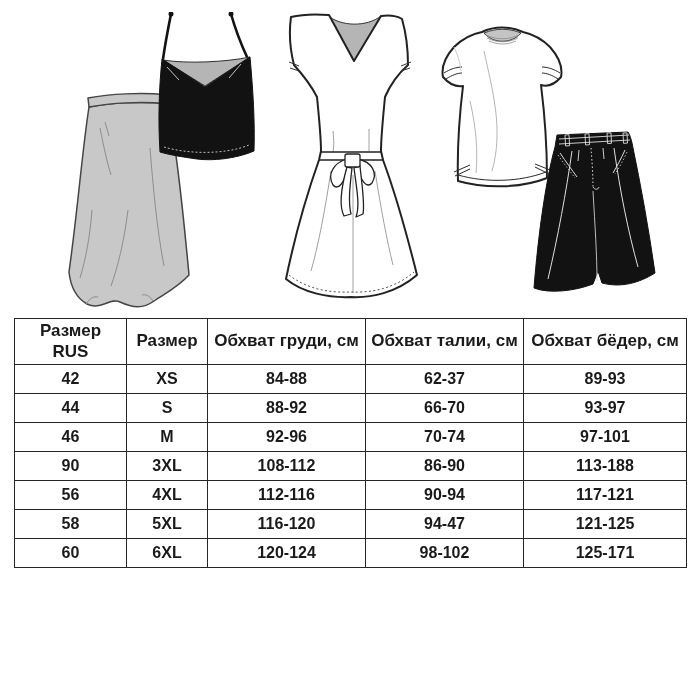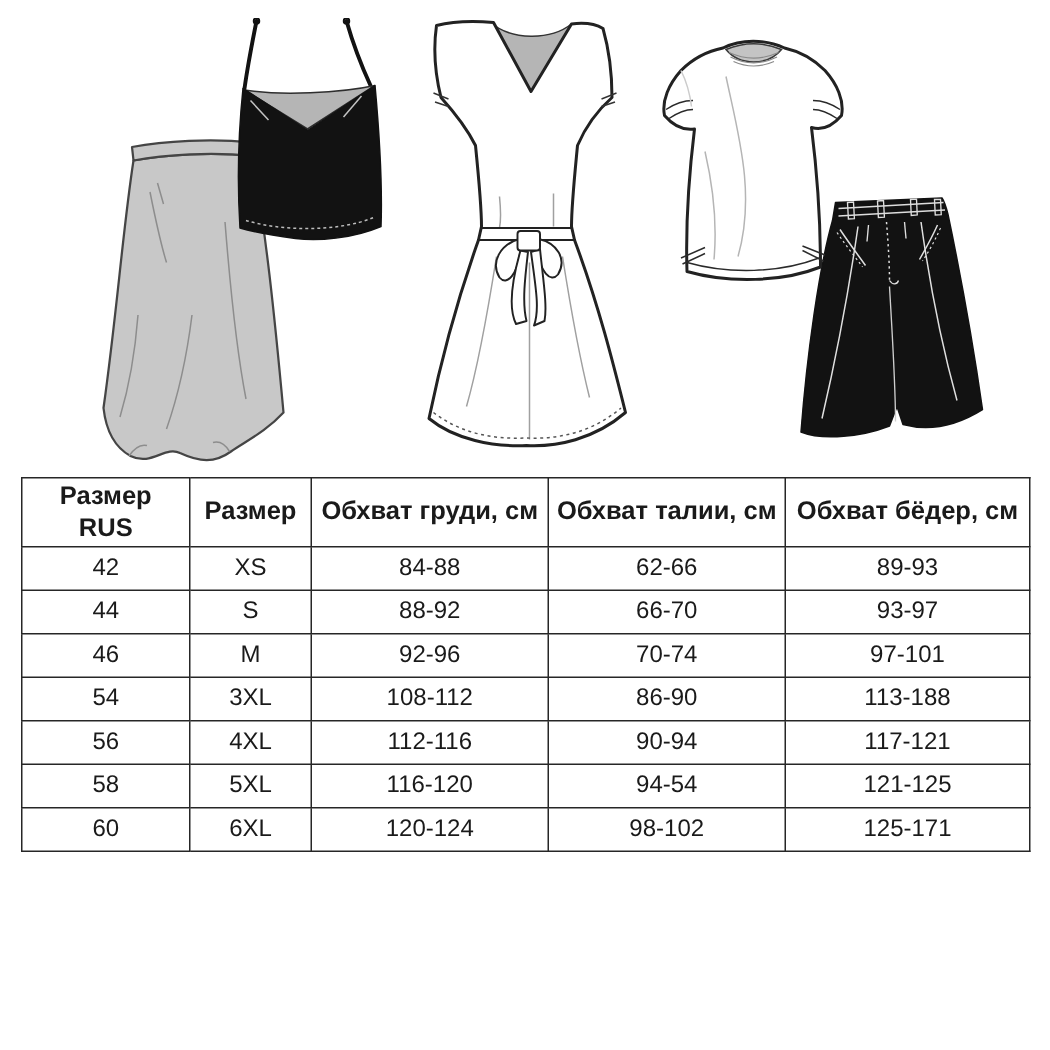--- a/index.html
+++ b/index.html
@@ -10,21 +10,21 @@
   #camisole-svg{left:157px;top:12px;}
   #dress-svg{left:281px;top:13px;}
   #shorts-svg{left:531px;top:131px;}
   #tshirt-svg{left:434px;top:25px;}
 
   table.size-table{position:absolute;left:14px;top:318px;width:672px;border-collapse:collapse;
         table-layout:fixed;color:var(--table-text,#1a1a1a);}
   table.size-table th,table.size-table td{border:1.5px solid var(--table-border,#262626);
         text-align:center;vertical-align:middle;padding:0;overflow:hidden;white-space:nowrap;}
   table.size-table th{height:45px;font-size:17px;font-weight:bold;line-height:1.2;}
-  table.size-table td{height:28px;font-size:16px;font-weight:normal;}
+  table.size-table td{height:28px;font-size:16px;font-weight:bold;}
   .c1{width:112px}.c2{width:81px}.c3{width:158px}.c4{width:158px}.c5{width:163px}
 </style>
 </head>
 <body>
 
 <div class="canvas">
 
   <svg id="skirt-svg" class="garment" width="132" height="222" viewBox="0 0 132 222">
     <path d="M25,17 C18,62 14,118 5,182 C7,200 14,209 23,214 C37,221 46,207 56,212 C69,218 79,219 90,211 C100,204 113,198 125,185 C119,120 113,62 104,14 C78,11 46,13 25,17 Z" fill="var(--skirt-fill)" stroke="var(--skirt-outline)" stroke-width="1.5" stroke-linejoin="round"></path>
     <path d="M24,8 C45,4 78,2 103,5 L104,14 C78,11 46,13 25,17 Z" fill="var(--skirt-fill)" stroke="var(--skirt-outline)" stroke-width="1.5" stroke-linejoin="round"></path>
@@ -168,56 +168,56 @@
         <th>
           <div>Обхват бёдер, см</div>
         </th>
       </tr>
     </thead>
     <tbody>
         <tr>
           <td>42</td>
           <td>XS</td>
           <td>84-88</td>
-          <td>62-66</td>
+          <td>62-37</td>
           <td>89-93</td>
         </tr>
         <tr>
           <td>44</td>
           <td>S</td>
           <td>88-92</td>
           <td>66-70</td>
           <td>93-97</td>
         </tr>
         <tr>
           <td>46</td>
           <td>M</td>
           <td>92-96</td>
           <td>70-74</td>
           <td>97-101</td>
         </tr>
         <tr>
-          <td>54</td>
+          <td>90</td>
           <td>3XL</td>
           <td>108-112</td>
           <td>86-90</td>
           <td>113-188</td>
         </tr>
         <tr>
           <td>56</td>
           <td>4XL</td>
           <td>112-116</td>
           <td>90-94</td>
           <td>117-121</td>
         </tr>
         <tr>
           <td>58</td>
           <td>5XL</td>
           <td>116-120</td>
-          <td>94-54</td>
+          <td>94-47</td>
           <td>121-125</td>
         </tr>
         <tr>
           <td>60</td>
           <td>6XL</td>
           <td>120-124</td>
           <td>98-102</td>
           <td>125-171</td>
         </tr>
       </tbody>

